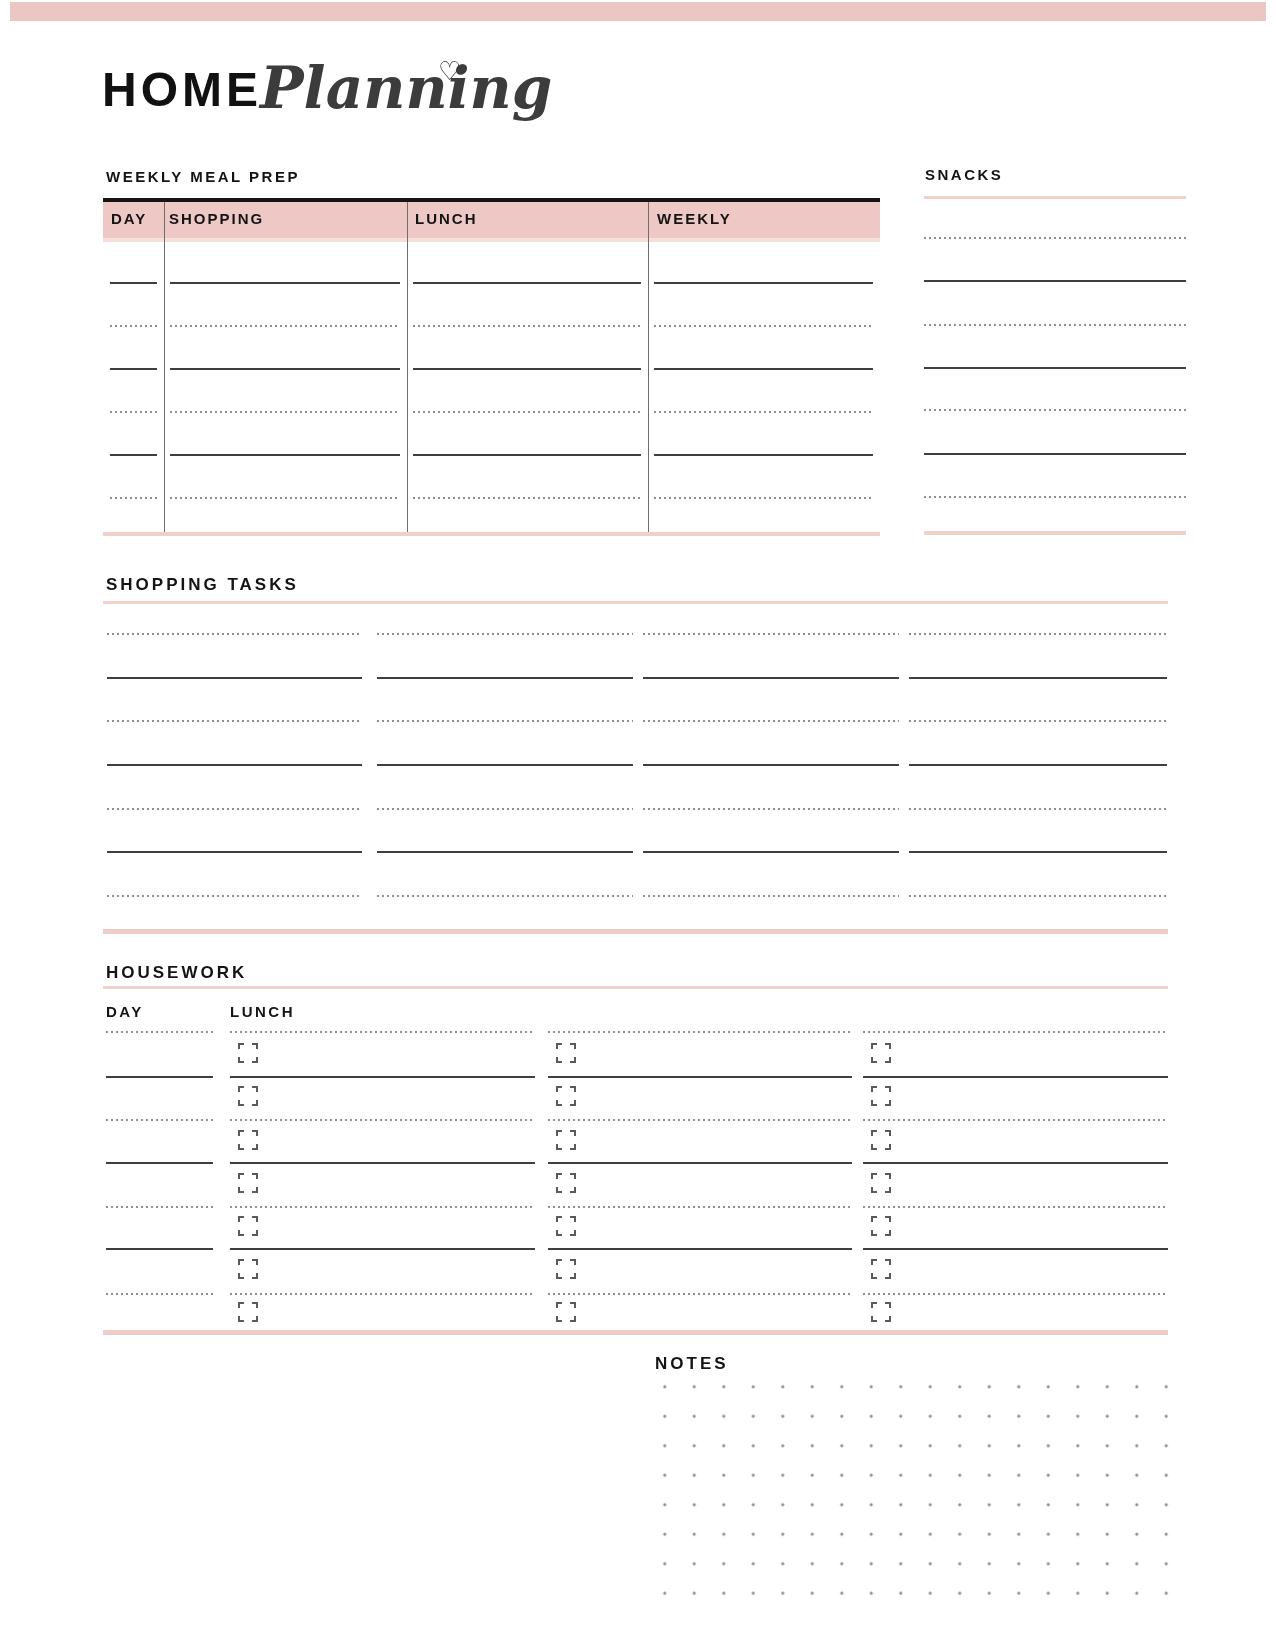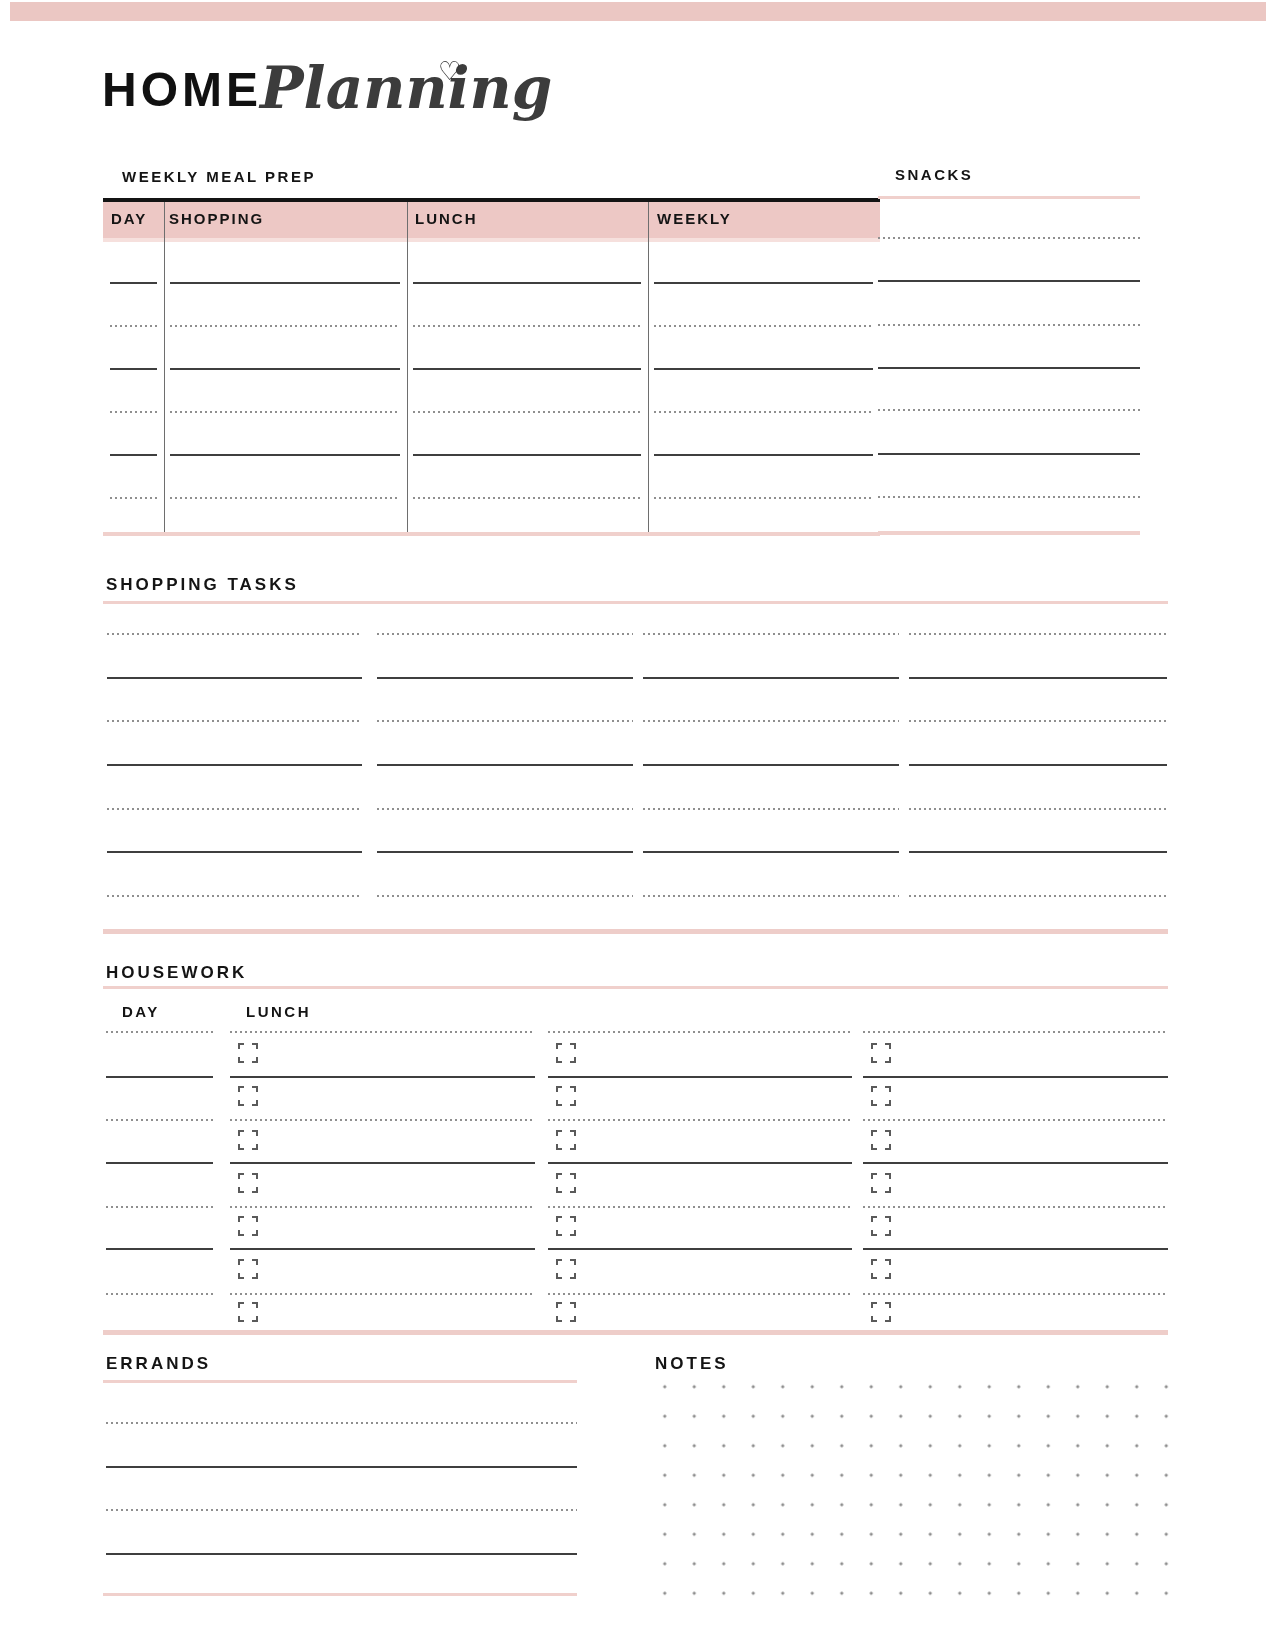--- a/index.html
+++ b/index.html
@@ -2,21 +2,21 @@
 <html><head>
 <meta charset="utf-8">
 <style>
   html,body{margin:0;padding:0;background:#e8e8e8;}
   #page{position:relative;width:1276px;height:1650px;background:#ffffff;margin:0 auto;
         font-family:"Liberation Sans",sans-serif;overflow:hidden;}
   .abs{position:absolute;}
   .sec-title{position:absolute;font-weight:bold;font-size:17px;line-height:20px;
              letter-spacing:3px;color:#141414;white-space:nowrap;}
   .sub-title{position:absolute;font-weight:bold;font-size:15px;line-height:18px;
-             letter-spacing:2.5px;color:#141414;white-space:nowrap;margin-left:16px;}
+             letter-spacing:2.5px;color:#141414;white-space:nowrap;}
   .ls{position:absolute;height:2px;background:#3f3f3f;}        
   .ld{position:absolute;height:2px;                             
       background:repeating-linear-gradient(90deg,#8f8f8f 0 2px,rgba(0,0,0,0) 2px 5px);}
   .pb{position:absolute;background:#f0d0cc;}                    
   .vl{position:absolute;width:1px;background:#6e6e6e;}          
   .cb{position:absolute;width:20px;height:20px;background:
       linear-gradient(#5a5a5a,#5a5a5a) left top / 6px 2px no-repeat,
       linear-gradient(#5a5a5a,#5a5a5a) left top / 2px 6px no-repeat,
       linear-gradient(#5a5a5a,#5a5a5a) right top / 6px 2px no-repeat,
       linear-gradient(#5a5a5a,#5a5a5a) right top / 2px 6px no-repeat,
@@ -86,21 +86,21 @@
     <div class="ls" style="left:551px;top:84px;width:219px;"></div>
     <div class="ld" style="left:551px;top:127px;width:219px;"></div>
     <div class="ls" style="left:551px;top:170px;width:219px;"></div>
     <div class="ld" style="left:551px;top:213px;width:219px;"></div>
     <div class="ls" style="left:551px;top:256px;width:219px;"></div>
     <div class="ld" style="left:551px;top:299px;width:219px;"></div>
 
     <div class="pb" style="left:0;top:334px;width:777px;height:4px;"></div>
   </div>
 
-  <div class="abs" style="left:878px;top:166px;width:262px;height:370px;text-decoration:underline;">
+  <div class="abs" style="left:924px;top:166px;width:262px;height:370px;text-decoration:underline;">
     <div class="sub-title" style="left:1px;top:0;">SNACKS</div>
     <div class="pb" style="left:0;top:30px;width:262px;height:3px;"></div>
     <div class="ld" style="left:0;top:71px;width:262px;"></div>
     <div class="ls" style="left:0;top:114px;width:262px;"></div>
     <div class="ld" style="left:0;top:158px;width:262px;"></div>
     <div class="ls" style="left:0;top:201px;width:262px;"></div>
     <div class="ld" style="left:0;top:243px;width:262px;"></div>
     <div class="ls" style="left:0;top:287px;width:262px;"></div>
     <div class="ld" style="left:0;top:330px;width:262px;"></div>
     <div class="pb" style="left:0;top:365px;width:262px;height:4px;"></div>
@@ -205,26 +205,17 @@
     <div class="ls" style="left:760px;top:113px;width:305px;"></div>
     <div class="ld" style="left:760px;top:156px;width:305px;"></div>
     <div class="ls" style="left:760px;top:199px;width:305px;"></div>
     <div class="ld" style="left:760px;top:243px;width:305px;"></div>
     <div class="ls" style="left:760px;top:285px;width:305px;"></div>
     <div class="ld" style="left:760px;top:330px;width:305px;"></div>
   </div>
 
   <div class="abs" style="left:103px;top:1330px;width:1065px;height:5px;background:#eecdc9;"></div>
 
-  <div class="abs" style="left:103px;top:1352px;width:474px;height:250px;">
-    <div class="sec-title" style="left:3px;top:2px;">ERRANDS</div>
-    <div class="pb" style="left:0;top:28px;width:474px;height:3px;"></div>
-    <div class="ld" style="left:3px;top:70px;width:471px;"></div>
-    <div class="ls" style="left:3px;top:114px;width:471px;"></div>
-    <div class="ld" style="left:3px;top:157px;width:471px;"></div>
-    <div class="ls" style="left:3px;top:201px;width:471px;"></div>
-    <div class="pb" style="left:0;top:241px;width:474px;height:3px;"></div>
-  </div>
 
   <div class="sec-title" style="left:655px;top:1354px;">NOTES</div>
   <div id="notes-grid"></div>
 
 </div>
 
 </body></html>

